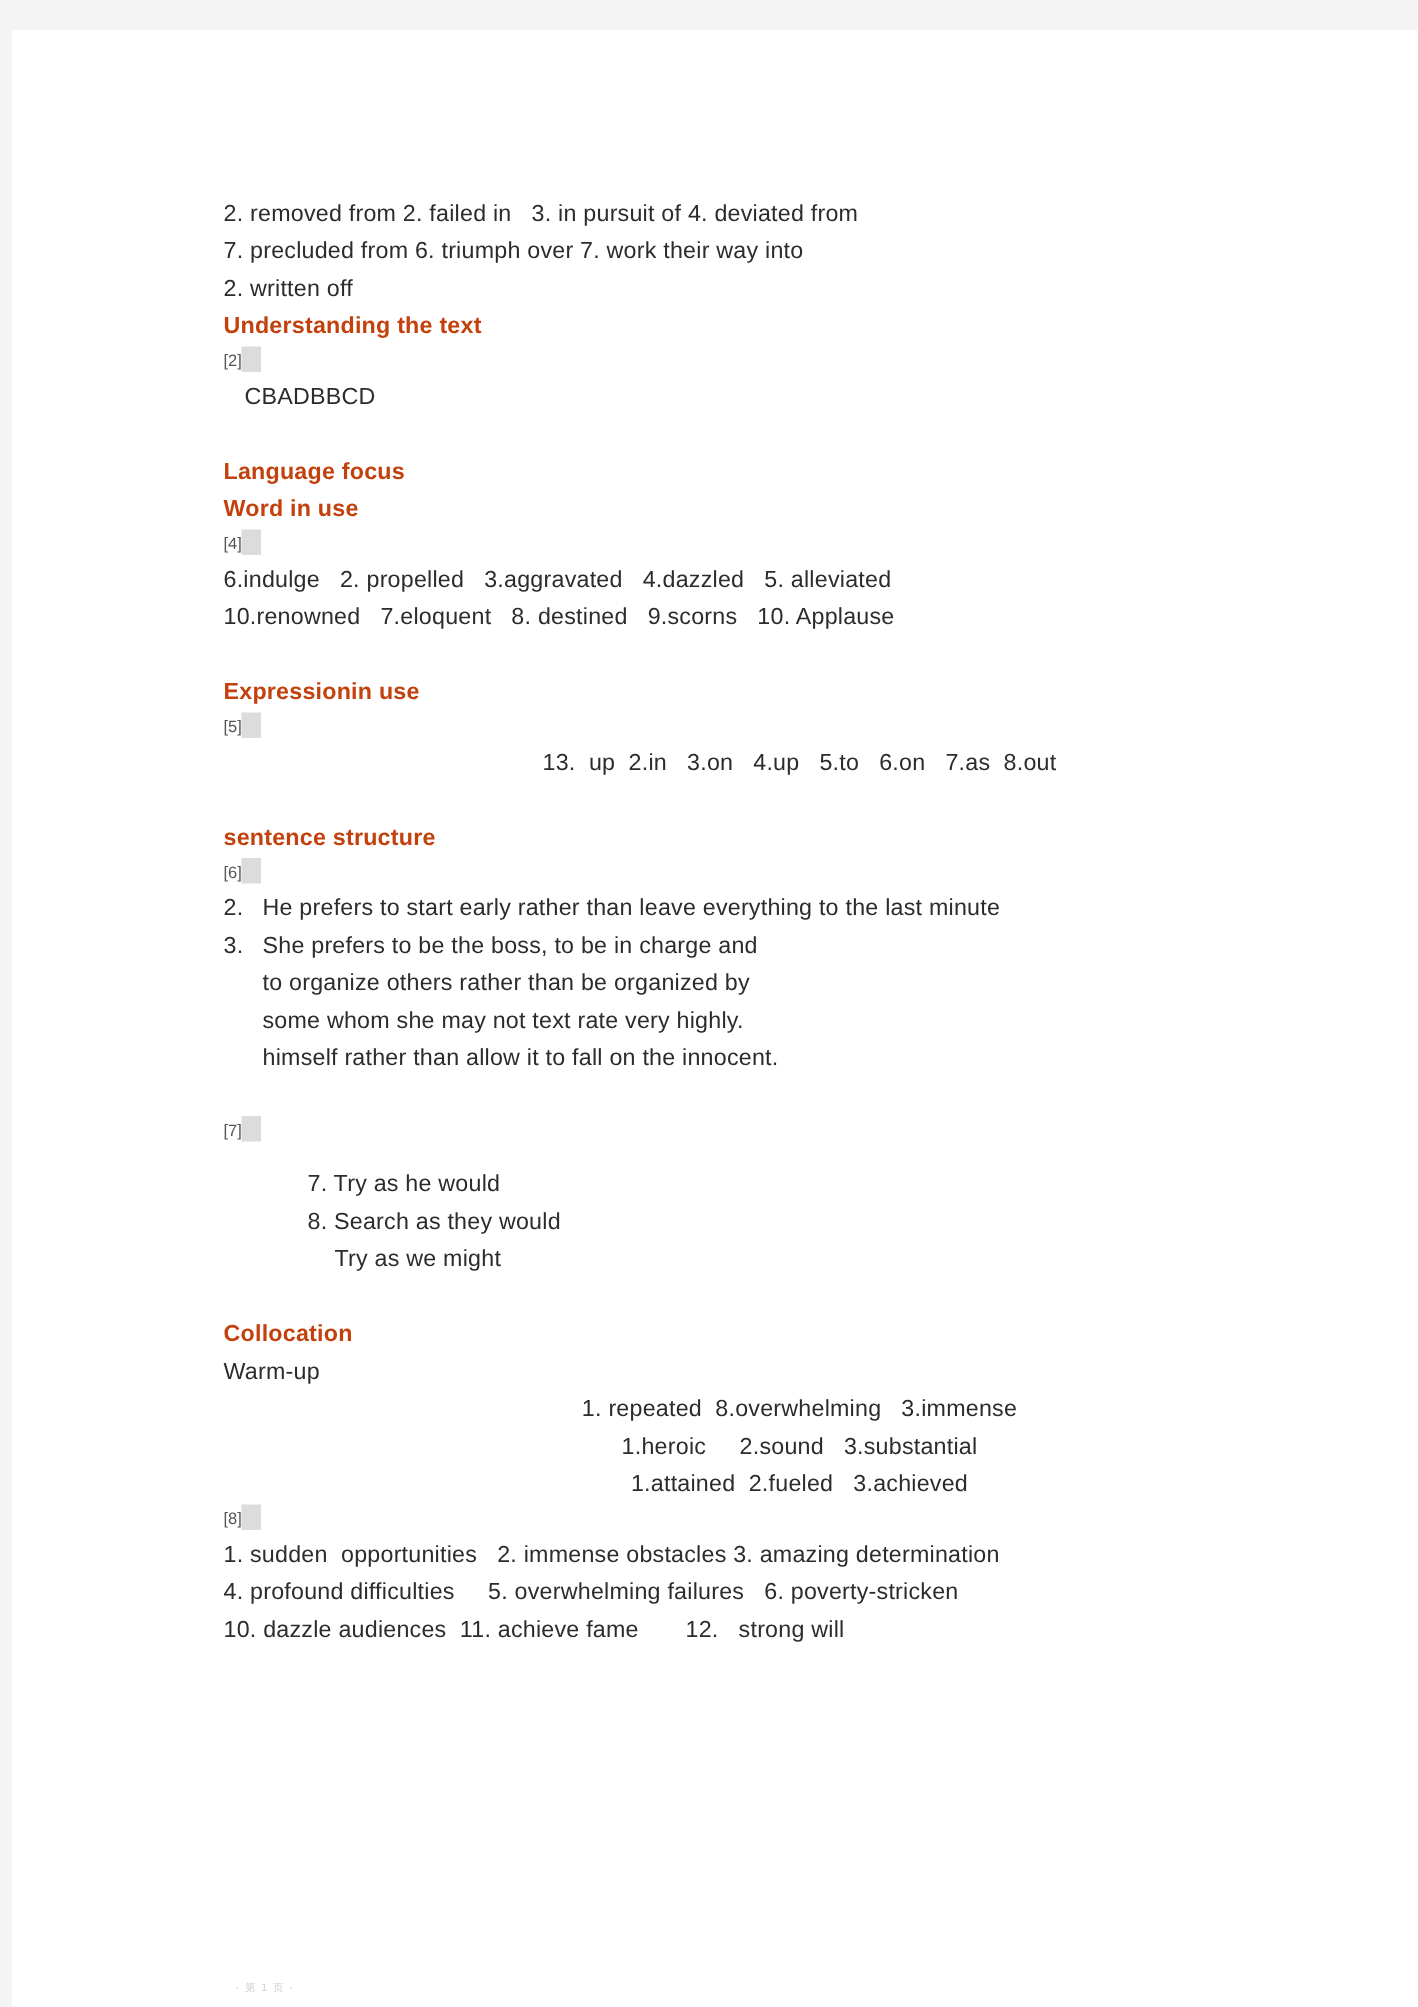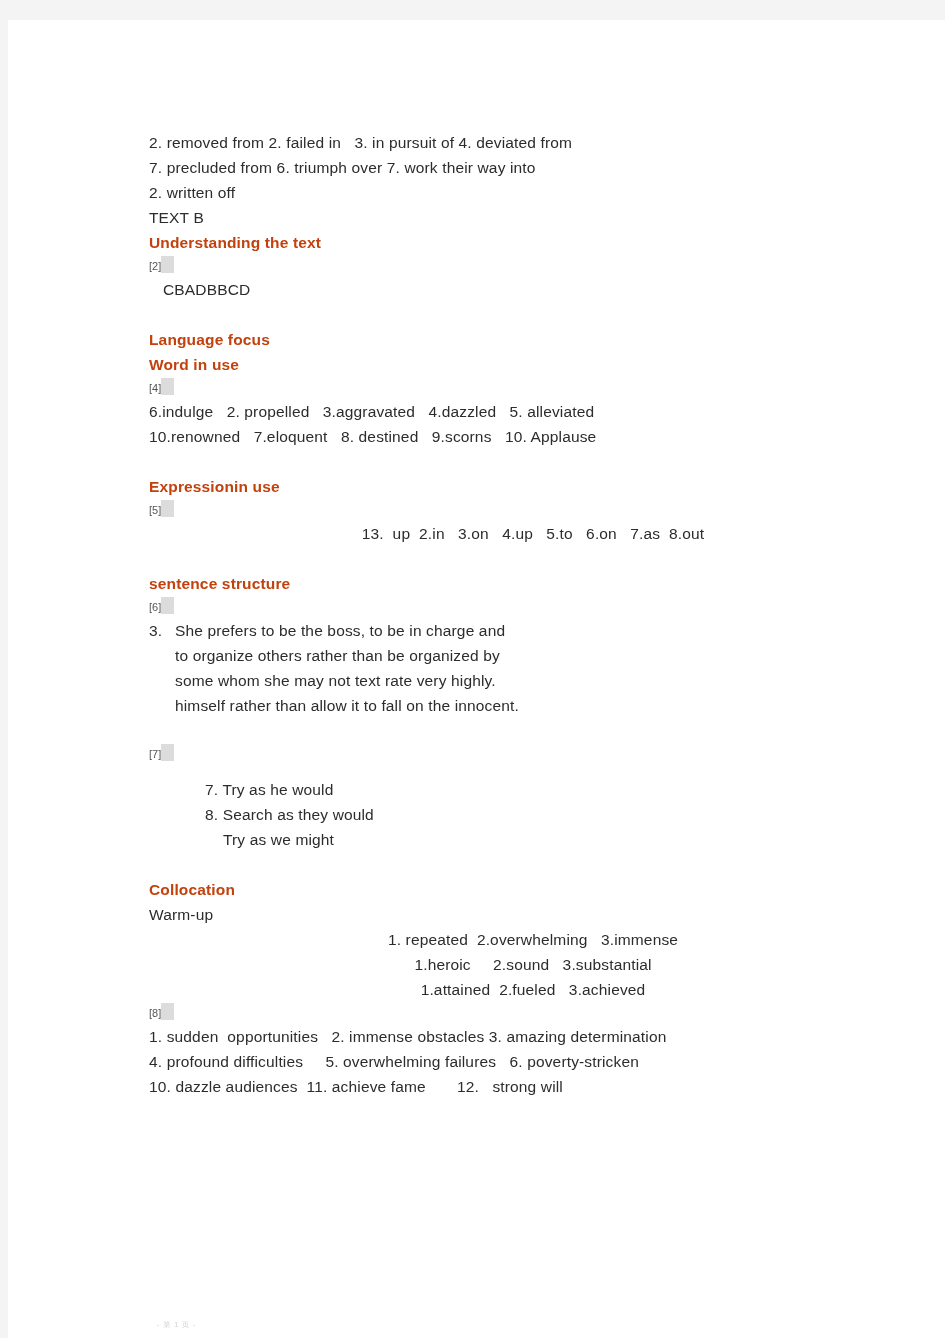--- a/index.html
+++ b/index.html
@@ -102,21 +102,20 @@
 <body>
 
 <div id="page-frame">
   <div id="page-sheet">
     <div id="doc-body">
 
       <div>
         <div class="ln">2. removed from 2. failed in   3. in pursuit of 4. deviated from</div>
         <div class="ln">7. precluded from 6. triumph over 7. work their way into</div>
         <div class="ln">2. written off</div>
-        <div class="ln">TEXT B</div>
       </div>
 
       <div>
         <div class="ln bold">Understanding the text</div>
         <div class="marker"><span class="tag">[2]</span><span class="anchor"></span></div>
         <div class="ln idt-2">CBADBBCD</div>
       </div>
 
       <div class="blank"></div>
 
@@ -135,20 +134,21 @@
         <div class="marker"><span class="tag">[5]</span><span class="anchor"></span></div>
         <div class="ln idt-1">13.  up  2.in   3.on   4.up   5.to   6.on   7.as  8.out</div>
       </div>
 
       <div class="blank"></div>
 
       <div>
         <div class="ln bold">sentence structure</div>
         <div class="marker"><span class="tag">[6]</span><span class="anchor"></span></div>
 
+        <div class="ln hang"><span class="num">2.</span><span class="cont">He prefers to start early rather than leave everything to the last minute</span></div>
 
         <div class="ln hang"><span class="num">3.</span><span class="cont">She prefers to be the boss, to be in charge and</span></div>
         <div class="ln idt-3">to organize others rather than be organized by</div>
         <div class="ln idt-3">some whom she may not text rate very highly.</div>
 
         <div class="ln idt-3">himself rather than allow it to fall on the innocent.</div>
       </div>
 
       <div class="blank"></div>
 
@@ -158,21 +158,21 @@
         <div class="ln idt-4">7. Try as he would</div>
         <div class="ln idt-4">8. Search as they would</div>
         <div class="ln idt-5">Try as we might</div>
       </div>
 
       <div class="blank"></div>
 
       <div>
         <div class="ln bold">Collocation</div>
         <div class="ln">Warm-up</div>
-        <div class="ln idt-1">1. repeated  2.overwhelming   3.immense</div>
+        <div class="ln idt-1">1. repeated  8.overwhelming   3.immense</div>
         <div class="ln idt-1">1.heroic     2.sound   3.substantial</div>
         <div class="ln idt-1">1.attained  2.fueled   3.achieved</div>
         <div class="marker"><span class="tag">[8]</span><span class="anchor"></span></div>
         <div class="ln">1. sudden  opportunities   2. immense obstacles 3. amazing determination</div>
         <div class="ln">4. profound difficulties     5. overwhelming failures   6. poverty-stricken</div>
         <div class="ln">10. dazzle audiences  11. achieve fame       12.   strong will</div>
       </div>
 
     </div>
     <div id="footer-mark">- 第 1 页 -</div>

